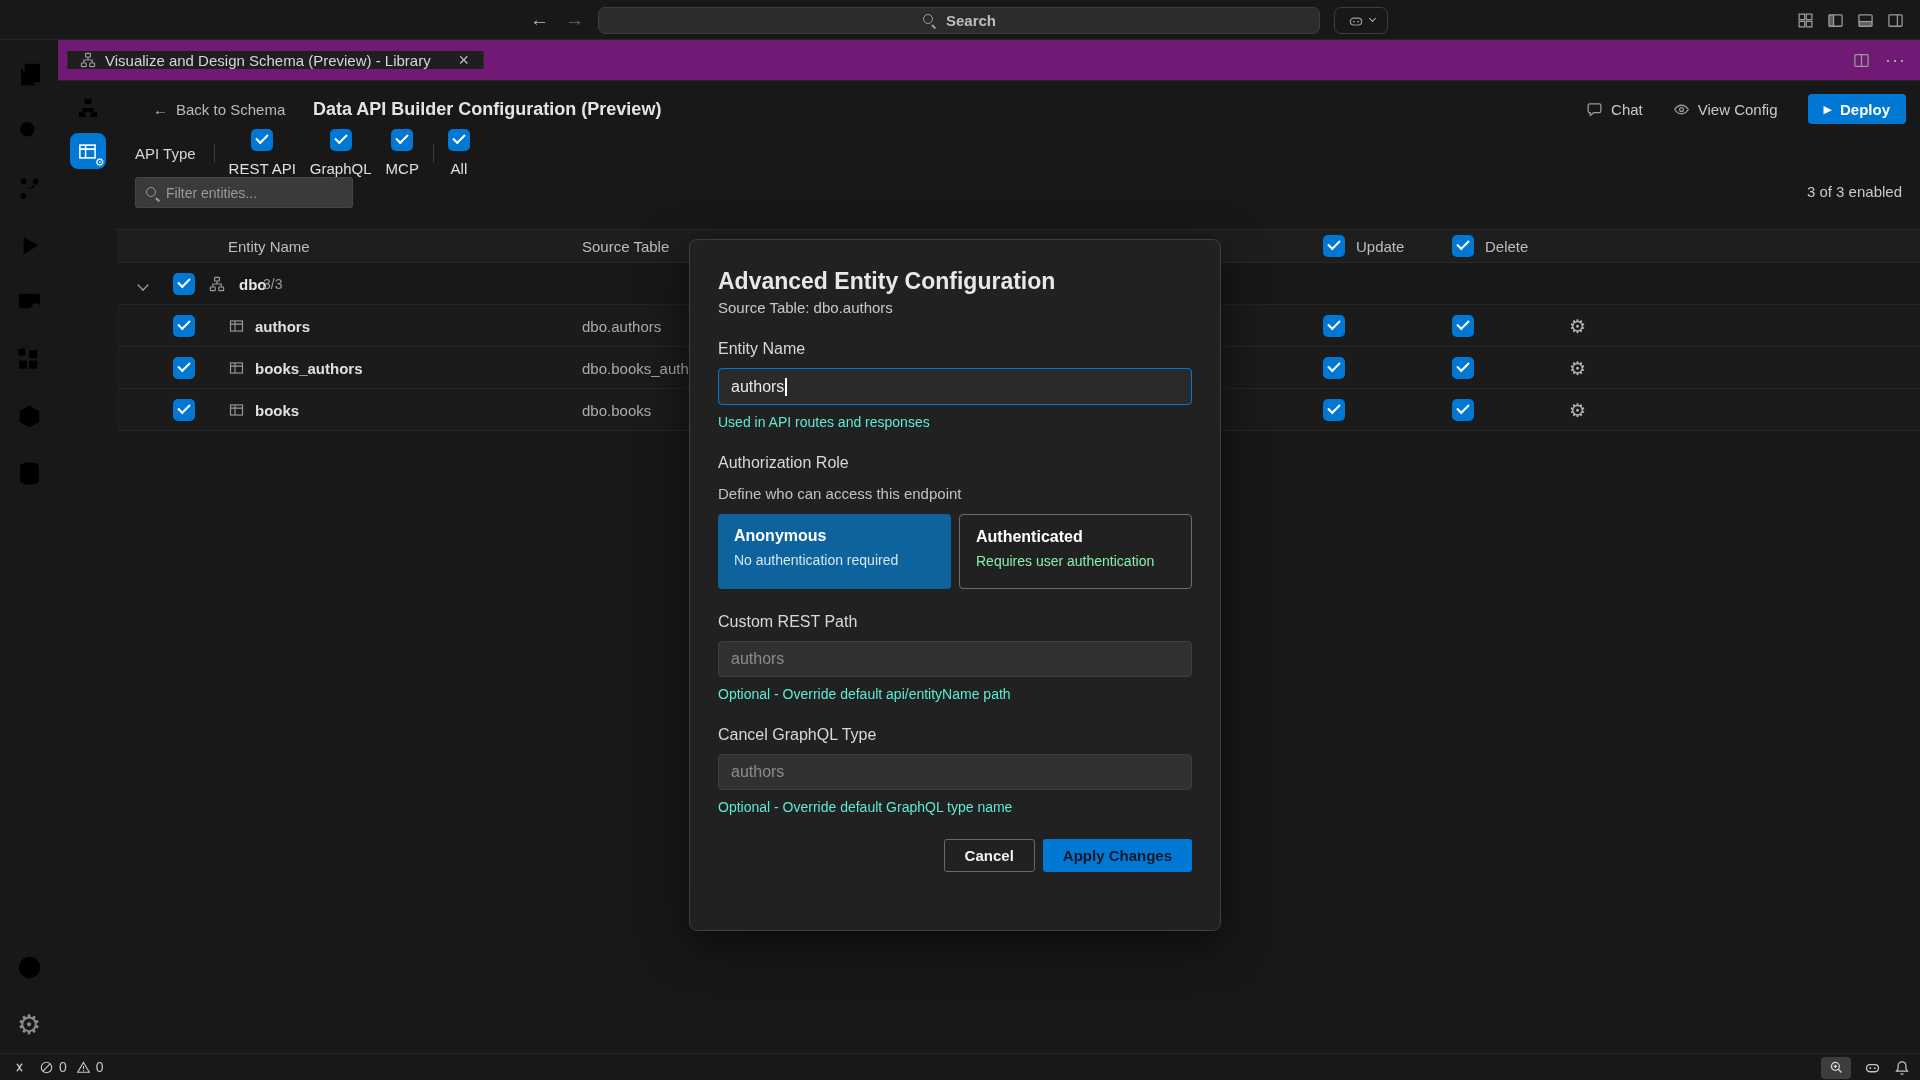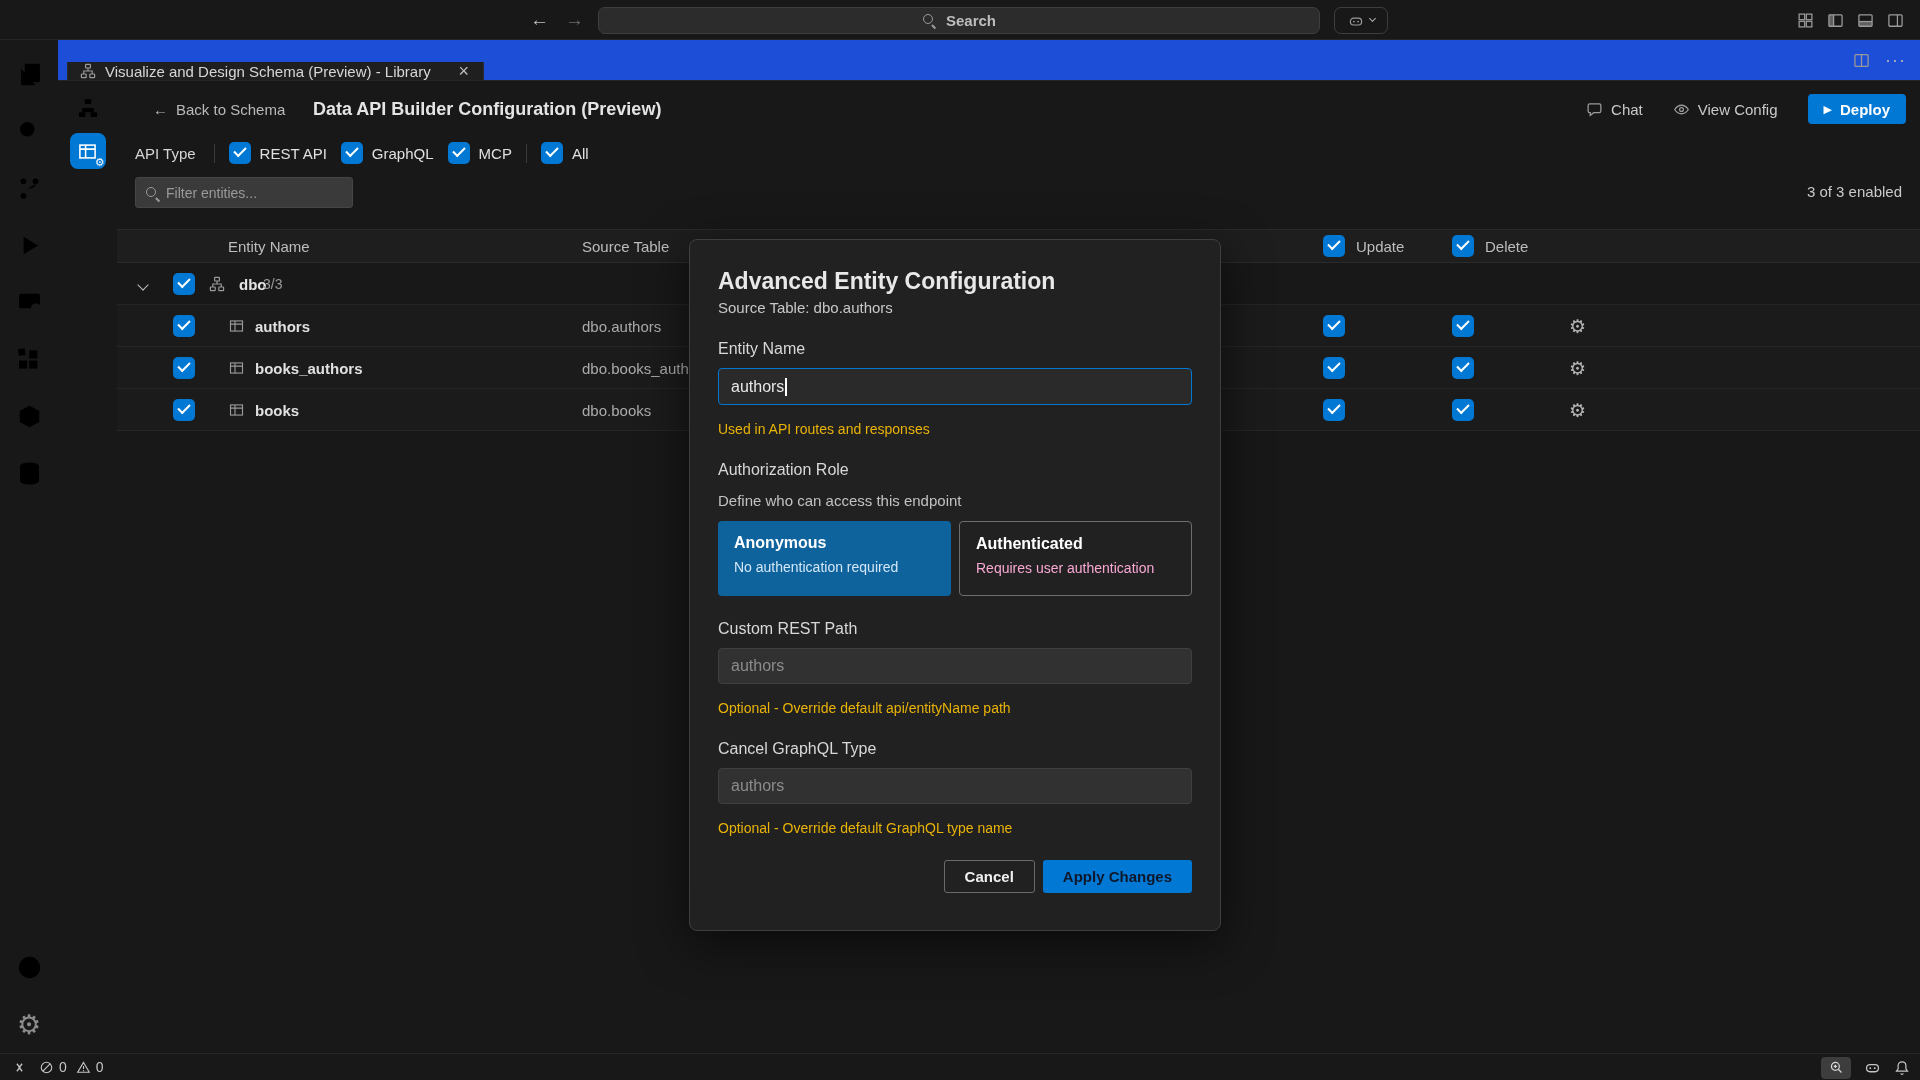--- a/index.html
+++ b/index.html
@@ -25,21 +25,21 @@
   .chev{width:8px;height:8px;border-right:1.5px solid currentColor;border-bottom:1.5px solid currentColor;
     display:inline-block;transform:rotate(45deg);margin-top:-4px;}
   .chev.tiny{width:5px;height:5px;}
   .mag{position:relative;width:15px;height:15px;display:inline-block;}
   .mag::before{content:"";position:absolute;left:1px;top:1px;width:8px;height:8px;border:1.6px solid currentColor;border-radius:50%;}
   .mag::after{content:"";position:absolute;left:10.5px;top:10.5px;width:5px;height:1.7px;background:currentColor;
     transform:rotate(45deg);transform-origin:left center;}
 
   
   .editor{flex:1;display:flex;flex-direction:column;min-height:0;}
-  .tabbar{height:41px;flex:none;background:#1d4ed8;border-bottom:1px solid #262626;display:flex;align-items:flex-end;position:relative;padding-left:67px;}
+  .tabbar{height:41px;flex:none;background:#701a75;border-bottom:1px solid #262626;display:flex;align-items:center;position:relative;padding-left:67px;}
   .tab{width:417px;background:#1f1f1f;border-left:1px solid #2b2b2b;border-right:1px solid #2b2b2b;
     display:flex;align-items:center;gap:9px;padding:0 12px;color:#d6d6d6;font-size:15px;}
   .tab-label{white-space:nowrap;overflow:hidden;text-overflow:ellipsis;flex:1;}
   .tab-close{color:#bdbdbd;font-size:18px;line-height:1;padding:0 2px;}
   .tab-actions{position:absolute;right:14px;top:0;height:41px;display:flex;align-items:center;gap:15px;color:#b5b5b5;}
   .more-dots{font-size:18px;letter-spacing:1px;color:#b5b5b5;}
 
   
   .bodyrow{flex:1;display:flex;min-height:0;}
   .activitybar{width:58px;flex:none;background:#181818;display:flex;flex-direction:column;align-items:center;
@@ -65,21 +65,21 @@
   .deploy-btn{height:30px;background:#0078d4;color:#ffffff;border:none;border-radius:4px;font-size:15px;font-weight:bold;
     display:flex;align-items:center;gap:8px;padding:0 16px;font-family:inherit;}
   .play-glyph{font-size:11px;}
 
   
   .filter-row{height:32px;display:flex;align-items:center;gap:14px;padding-left:18px;}
   .filter-label{color:#d6d6d6;font-size:15px;margin-right:4px;}
   .vsep{width:1px;height:19px;background:#3c3c3c;}
   .cb{width:22px;height:22px;border-radius:5px;background:#0078d4;display:inline-flex;position:relative;flex:none;}
   .cb::after{content:"";position:absolute;left:5px;top:5px;width:10px;height:5px;border-left:2.4px solid #fff;border-bottom:2.4px solid #fff;transform:rotate(-45deg);}
-  .cb-group{display:flex;align-items:center;gap:9px;color:#e0e0e0;font-size:15px;}
+  .cb-group{display:flex;align-items:center;gap:9px;color:#e0e0e0;font-size:15px;flex-direction:column;}
 
   .search-row{height:48px;position:relative;}
   .filter-input-wrap{position:absolute;left:18px;top:8px;width:218px;height:31px;background:#3a3a3a;border:1px solid #454545;
     border-radius:3px;display:flex;align-items:center;gap:8px;padding:0 9px;color:#9a9a9a;}
   .filter-input{flex:1;background:transparent;border:none;outline:none;color:#d0d0d0;font-size:14px;font-family:inherit;min-width:0;}
   .filter-input::placeholder{color:#9a9a9a;}
   .enabled-count{position:absolute;right:18px;top:14px;color:#c9c9c9;font-size:15px;}
 
   
   .etable{margin-top:12px;}
@@ -96,36 +96,36 @@
   .ename{font-weight:bold;color:#e0e0e0;font-size:15px;}
   .esource{color:#ababab;font-size:15px;}
   .row-gear{font-family:"DejaVu Sans",sans-serif;font-size:19px;color:#b5b5b5;line-height:1;}
 
   
   .modal{position:absolute;left:689px;top:239px;width:532px;height:692px;background:#212121;border:1px solid #3f3f3f;
     border-radius:8px;box-shadow:0 12px 48px rgba(0,0,0,0.6);padding:28px;z-index:50;}
   .m-title{font-size:23px;font-weight:bold;color:#e8e8e8;}
   .m-sub{margin-top:4px;font-size:15px;color:#c8c8c8;}
   .m-label{margin-top:24px;font-size:16px;color:#d8d8d8;}
-  .m-help{margin-top:16px;font-size:14px;color:#eab308;}
+  .m-help{margin-top:9px;font-size:14px;color:#5eead4;}
   .m-help2{margin-top:13px;font-size:15px;color:#c2c2c2;}
   .text-input{margin-top:10px;width:100%;height:37px;border-radius:4px;font-size:16px;color:#e8e8e8;
     display:flex;align-items:center;padding:0 12px;}
   .text-input.focused{background:#2a2a2a;border:1.5px solid #0078d4;}
   input.text-input{display:block;background:#313131;border:1px solid #3f3f3f;outline:none;font-family:inherit;height:36px;color:#d0d0d0;}
   input.text-input::placeholder{color:#8c8c8c;}
   .caret{display:inline-block;width:1.5px;height:18px;background:#ffffff;margin-left:1px;}
   .auth-cards{margin-top:12px;display:grid;grid-template-columns:1fr 1fr;gap:8px;}
   .auth-card{height:75px;border-radius:4px;padding:13px 16px;}
   .auth-card.selected{background:#0e639c;}
   .auth-card.unselected{background:transparent;border:1px solid #6e6e6e;}
   .ac-title{font-size:16px;font-weight:bold;color:#ffffff;}
   .auth-card .ac-desc{margin-top:7px;font-size:14px;}
   .auth-card.selected .ac-desc{color:#d3e7f7;}
-  .auth-card.unselected .ac-desc{color:#f9a8d4;}
+  .auth-card.unselected .ac-desc{color:#86efac;}
   .m-actions{margin-top:24px;display:flex;justify-content:flex-end;gap:8px;}
   .btn{height:33px;border-radius:3px;font-size:15px;font-weight:bold;font-family:inherit;display:flex;align-items:center;padding:0 20px;}
   .btn.secondary{background:transparent;border:1px solid #6a6a6a;color:#f0f0f0;}
   .btn.primary{background:#0078d4;border:none;color:#0f172a;}
 
   
   .statusbar{height:27px;flex:none;background:#181818;border-top:1px solid #262626;display:flex;align-items:center;
     padding:0 12px;color:#c5c5c5;font-size:14px;position:relative;}
   .sb-left{display:flex;align-items:center;gap:12px;}
   .sb-problems{display:flex;align-items:center;gap:5px;}

